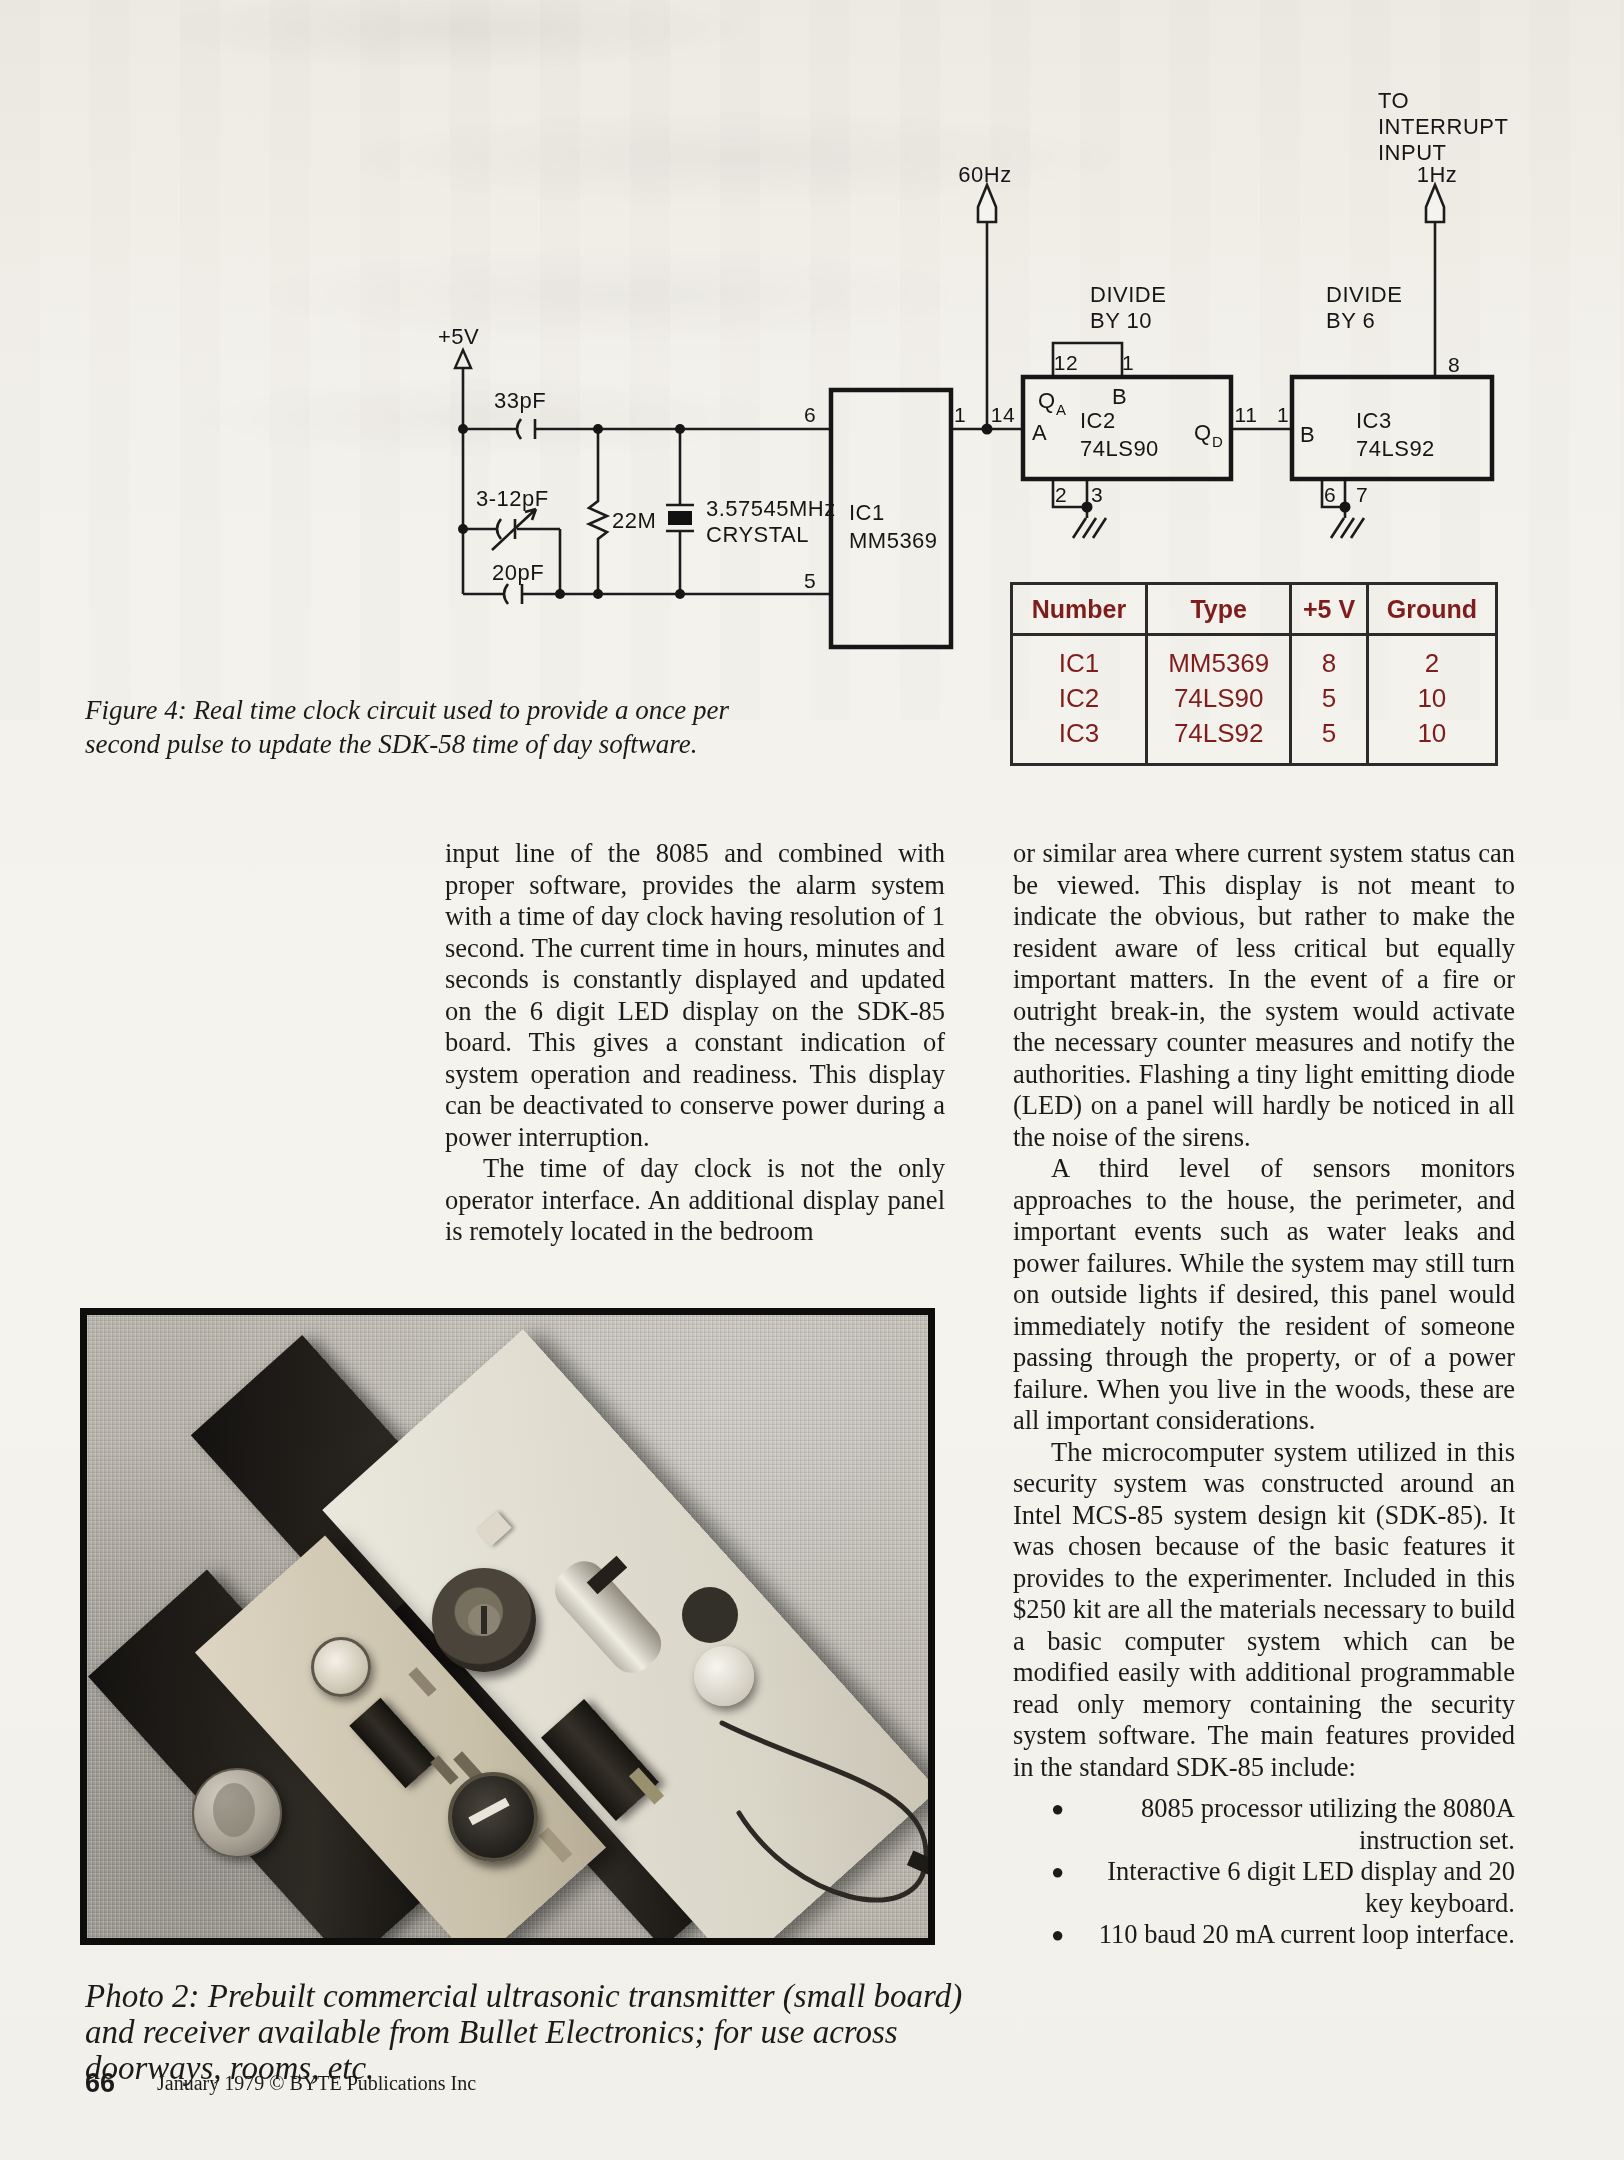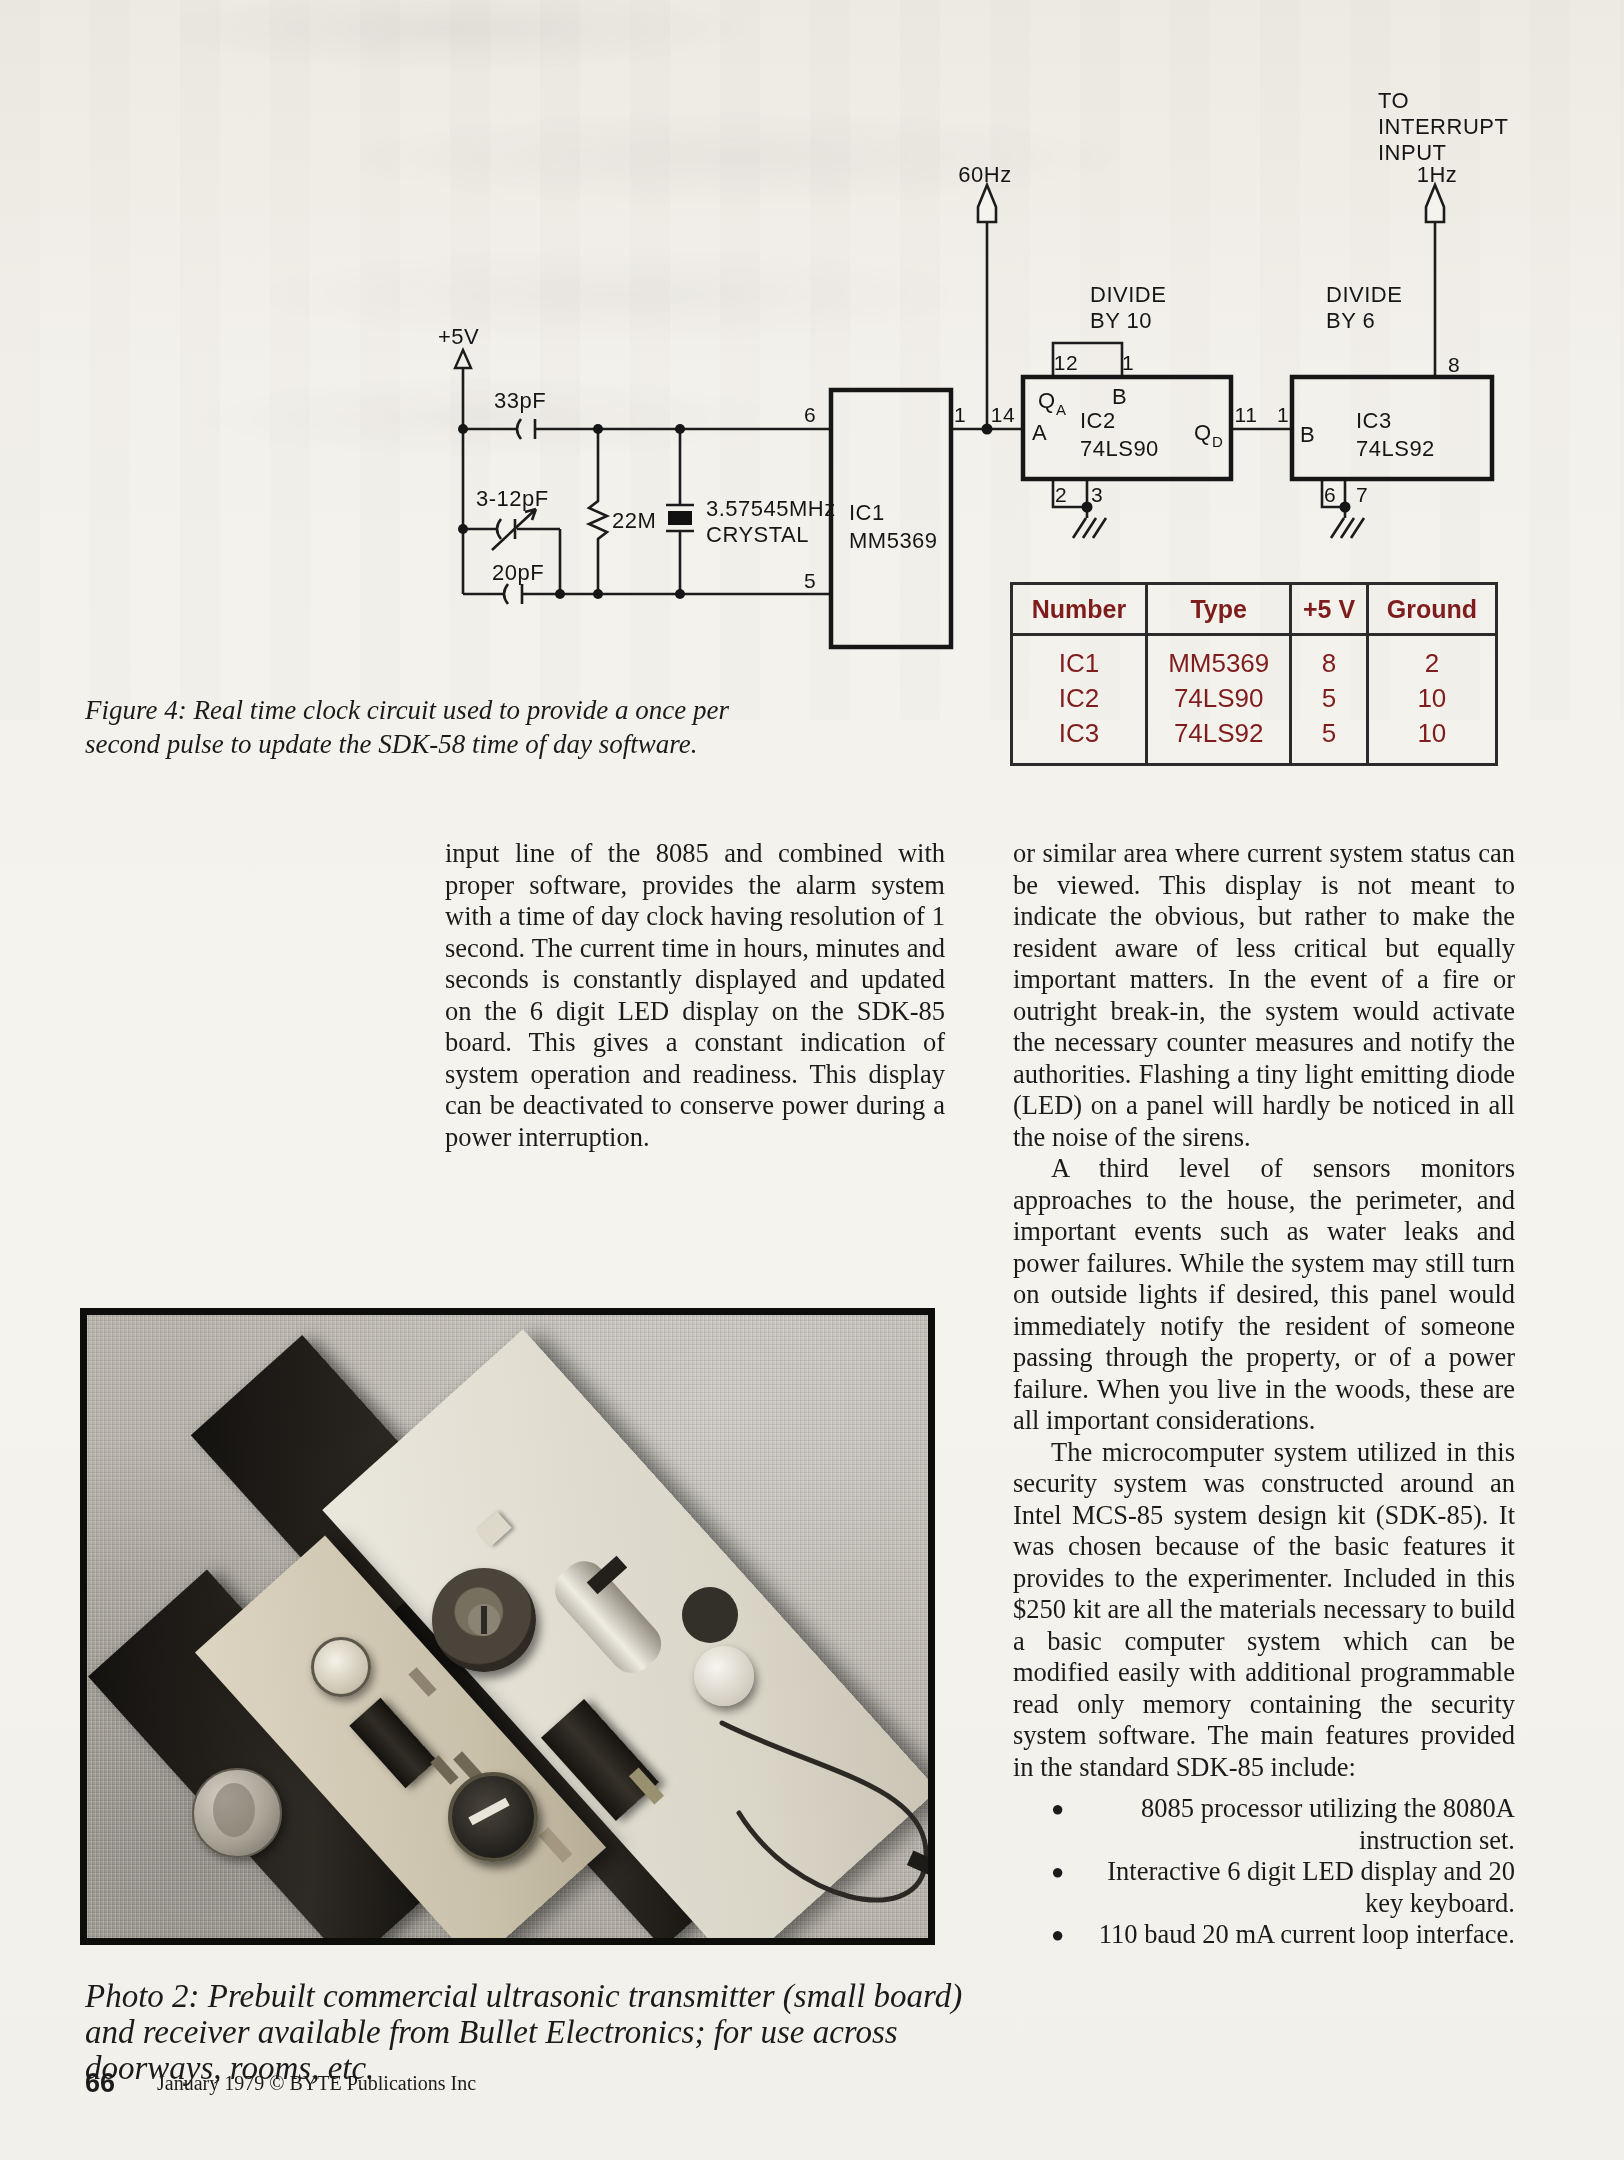--- a/index.html
+++ b/index.html
@@ -188,20 +188,21 @@
       <td>5</td>
       <td>10</td>
     </tr>
   </tbody>
 </table>
 
 <div class="abs fig-caption">Figure 4: Real time clock circuit used to provide a once per second pulse to update the SDK-58 time of day software.</div>
 
 <div class="abs col col-left">
   <p>input line of the 8085 and combined with proper software, provides the alarm system with a time of day clock having resolution of 1 second. The current time in hours, minutes and seconds is constantly displayed and updated on the 6 digit LED display on the SDK-85 board. This gives a constant indication of system operation and readiness. This display can be deactivated to conserve power during a power interruption.</p>
+  <p class="indent">The time of day clock is not the only operator interface. An additional display panel is remotely located in the bedroom</p>
 </div>
 
 <div class="abs col col-right">
   <p>or similar area where current system status can be viewed. This display is not meant to indicate the obvious, but rather to make the resident aware of less critical but equally important matters. In the event of a fire or outright break-in, the system would activate the necessary counter measures and notify the authorities. Flashing a tiny light emitting diode (LED) on a panel will hardly be noticed in all the noise of the sirens.</p>
   <p class="indent">A third level of sensors monitors approaches to the house, the perimeter, and important events such as water leaks and power failures. While the system may still turn on outside lights if desired, this panel would immediately notify the resident of someone passing through the property, or of a power failure. When you live in the woods, these are all important considerations.</p>
   <p class="indent">The microcomputer system utilized in this security system was constructed around an Intel MCS-85 system design kit (SDK-85). It was chosen because of the basic features it provides to the experimenter. Included in this $250 kit are all the materials necessary to build a basic computer system which can be modified easily with additional programmable read only memory containing the security system software. The main features provided in the standard SDK-85 include:</p>
   <div class="bullets">
     <div class="bullet">8085 processor utilizing the 8080A instruction set.</div>
     <div class="bullet">Interactive 6 digit LED display and 20 key keyboard.</div>
     <div class="bullet">110 baud 20 mA current loop interface.</div>

